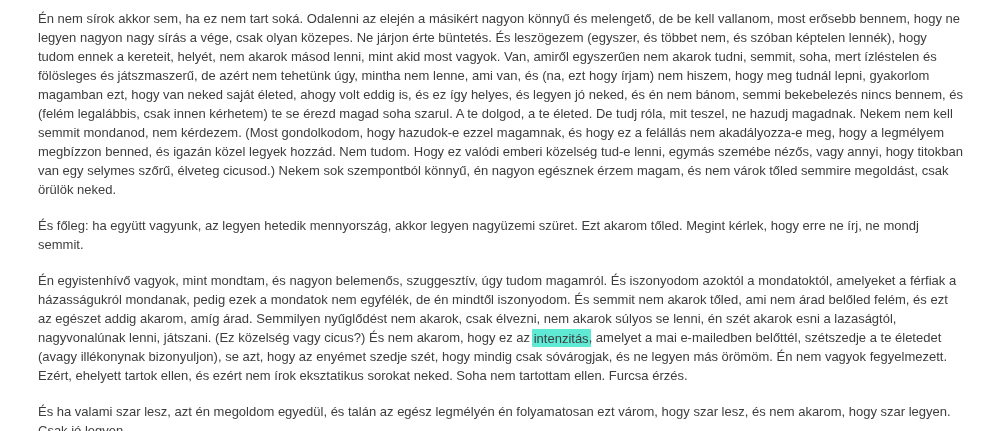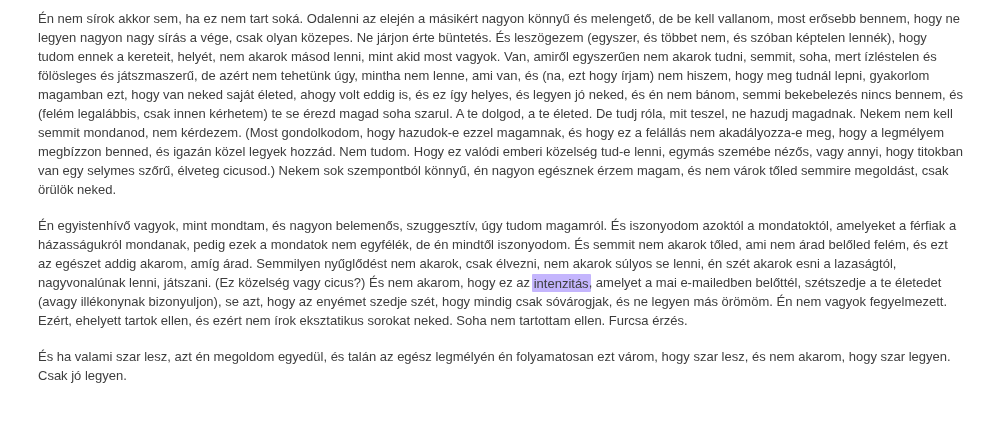--- a/index.html
+++ b/index.html
@@ -19,33 +19,36 @@
     box-sizing: content-box;
     color: #3d3d3d;
     font-size: 13px;
     line-height: 19px;
     text-align: left;
   }
   .doc p {
     margin: 0 0 17px 0;
   }
   mark.hl {
-    background: #c4b5fd;
+    background: #5eead4;
     color: inherit;
     padding: 1.5px 2px;
     margin: 16px -2px;
     border-radius: 1px;
   }
 </style>
 </head>
 <body>
 
 <div class="doc">
   <p>
     <span>Én nem sírok akkor sem, ha ez nem tart soká. Odalenni az elején a másikért nagyon könnyű és melengető, de be kell vallanom, most erősebb bennem, hogy ne legyen nagyon nagy sírás a vége, csak olyan közepes. Ne járjon érte büntetés. És leszögezem (egyszer, és többet nem, és szóban képtelen lennék), hogy tudom ennek a kereteit, helyét, nem akarok másod lenni, mint akid most vagyok. Van, amiről egyszerűen nem akarok tudni, semmit, soha, mert ízléstelen és fölösleges és játszmaszerű, de azért nem tehetünk úgy, mintha nem lenne, ami van, és (na, ezt hogy írjam) nem hiszem, hogy meg tudnál lepni, gyakorlom magamban ezt, hogy van neked saját életed, ahogy volt eddig is, és ez így helyes, és legyen jó neked, és én nem bánom, semmi bekebelezés nincs bennem, és (felém legalábbis, csak innen kérhetem) te se érezd magad soha szarul. A te dolgod, a te életed. De tudj róla, mit teszel, ne hazudj magadnak. Nekem nem kell semmit mondanod, nem kérdezem. (Most gondolkodom, hogy hazudok-e ezzel magamnak, és hogy ez a felállás nem akadályozza-e meg, hogy a legmélyem megbízzon benned, és igazán közel legyek hozzád. Nem tudom. Hogy ez valódi emberi közelség tud-e lenni, egymás szemébe nézős, vagy annyi, hogy titokban van egy selymes szőrű, élveteg cicusod.) Nekem sok szempontból könnyű, én nagyon egésznek érzem magam, és nem várok tőled semmire megoldást, csak örülök neked.</span>
   </p>
   <p>
+    <span>És főleg: ha együtt vagyunk, az legyen hetedik mennyország, akkor legyen nagyüzemi szüret. Ezt akarom tőled. Megint kérlek, hogy erre ne írj, ne mondj semmit.</span>
+  </p>
+  <p>
     <span>Én egyistenhívő vagyok, mint mondtam, és nagyon belemenős, szuggesztív, úgy tudom magamról. És iszonyodom azoktól a mondatoktól, amelyeket a férfiak a házasságukról mondanak, pedig ezek a mondatok nem egyfélék, de én mindtől iszonyodom. És semmit nem akarok tőled, ami nem árad belőled felém, és ezt az egészet addig akarom, amíg árad. Semmilyen nyűglődést nem akarok, csak élvezni, nem akarok súlyos se lenni, én szét akarok esni a lazaságtól, nagyvonalúnak lenni, játszani. (Ez közelség vagy cicus?) És nem akarom, hogy ez az </span><mark class="hl">intenzitás</mark><span>, amelyet a mai e-mailedben belőttél, szétszedje a te életedet (avagy illékonynak bizonyuljon), se azt, hogy az enyémet szedje szét, hogy mindig csak sóvárogjak, és ne legyen más örömöm. Én nem vagyok fegyelmezett. Ezért, ehelyett tartok ellen, és ezért nem írok eksztatikus sorokat neked. Soha nem tartottam ellen. Furcsa érzés.</span>
   </p>
   <p>
     <span>És ha valami szar lesz, azt én megoldom egyedül, és talán az egész legmélyén én folyamatosan ezt várom, hogy szar lesz, és nem akarom, hogy szar legyen. Csak jó legyen.</span>
   </p>
 </div>
 
 </body></html>

